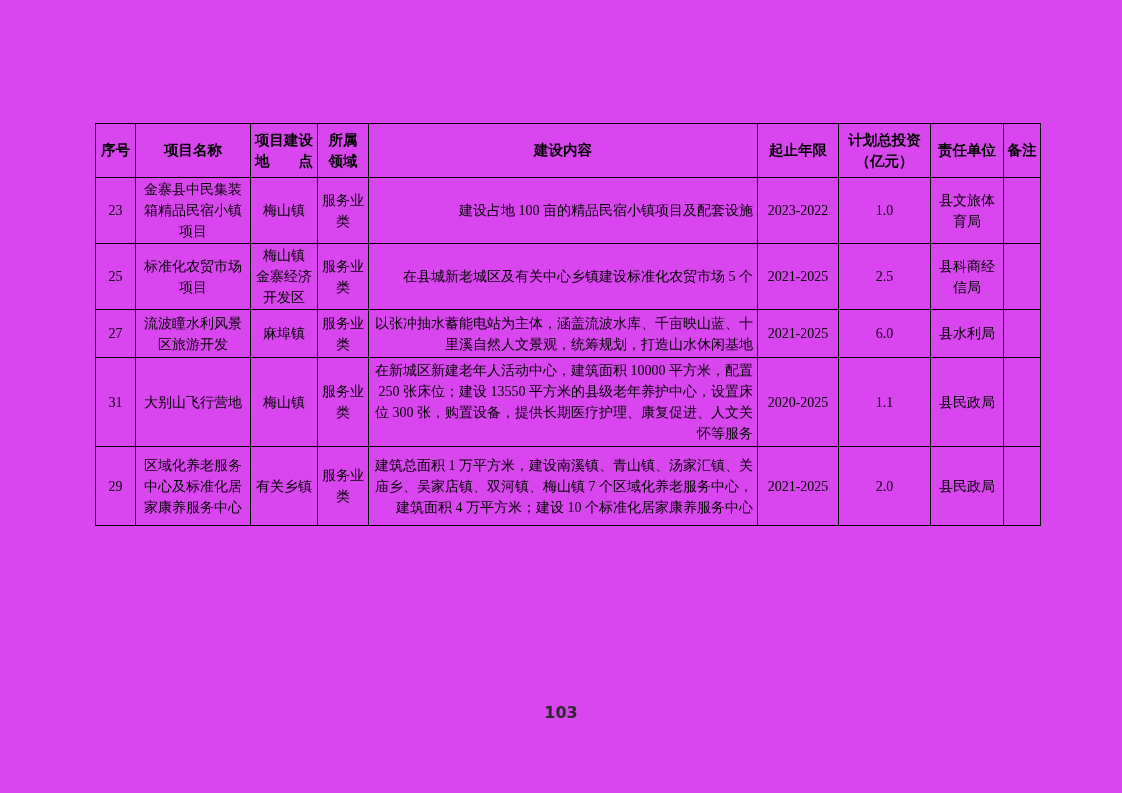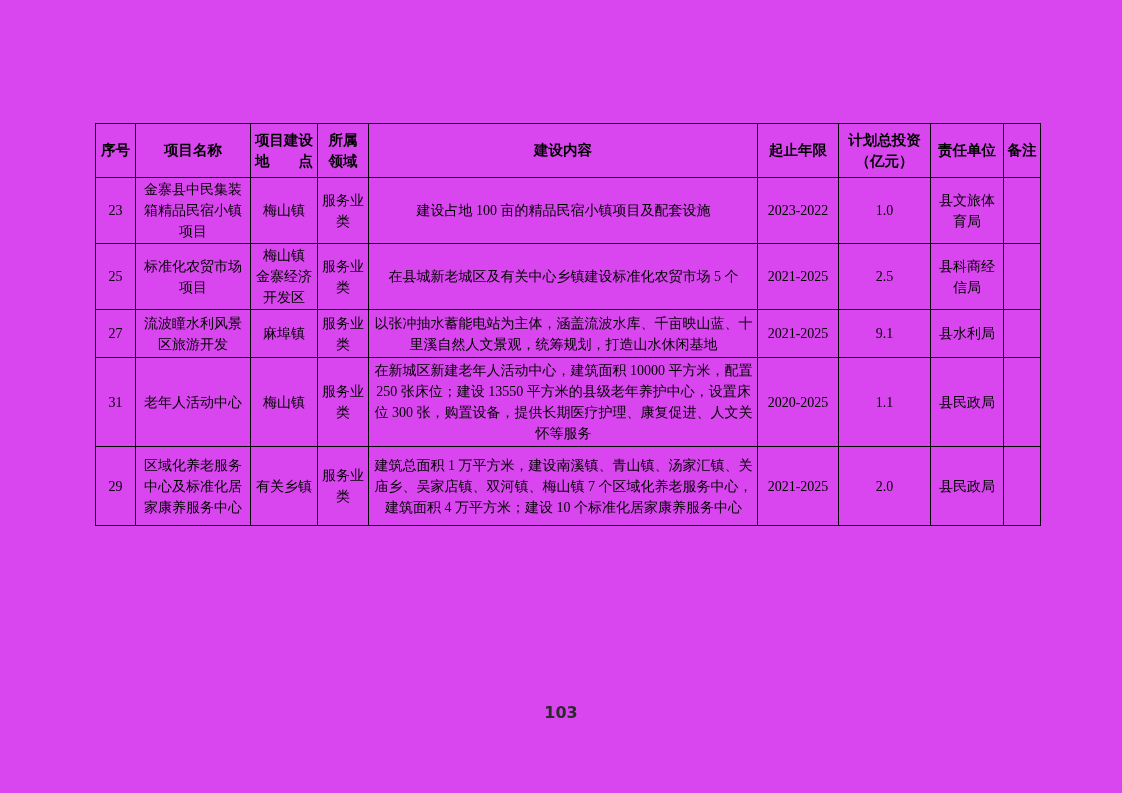--- a/index.html
+++ b/index.html
@@ -31,21 +31,21 @@
     padding: 1px 2px;
     white-space: pre-line;
     overflow: hidden;
     word-break: break-all;
   }
   .project-table th {
     font-weight: bold;
     font-size: 14.5px;
   }
   .project-table td.cell-content {
-    text-align: center;
+    text-align: right;
     padding: 2px 4px 2px 5px;
   }
   .page-number {
     position: absolute;
     left: 0; top: 703px;
     width: 100%;
     text-align: center;
     font-family: "DejaVu Sans", "Liberation Sans", sans-serif;
     font-size: 16px;
     font-weight: 600;
@@ -113,28 +113,28 @@
     </tr>
 
 
     <tr style="height:48px">
       <td>27</td>
       <td>流波瞳水利风景区旅游开发</td>
       <td>麻埠镇</td>
       <td>服务业类</td>
       <td class="cell-content">以张冲抽水蓄能电站为主体，涵盖流波水库、千亩映山蓝、十里溪自然人文景观，统筹规划，打造山水休闲基地</td>
       <td>2021-2025</td>
-      <td>9.1</td>
+      <td>6.0</td>
       <td>县水利局</td>
       <td></td>
     </tr>
 
     <tr style="height:77px">
       <td>31</td>
-      <td>老年人活动中心</td>
+      <td>大别山飞行营地</td>
       <td>梅山镇</td>
       <td>服务业类</td>
       <td class="cell-content">在新城区新建老年人活动中心，建筑面积 10000 平方米，配置 250 张床位；建设 13550 平方米的县级老年养护中心，设置床位 300 张，购置设备，提供长期医疗护理、康复促进、人文关怀等服务</td>
       <td>2020-2025</td>
       <td>1.1</td>
       <td>县民政局</td>
       <td></td>
     </tr>
 
     <tr style="height:79px">

